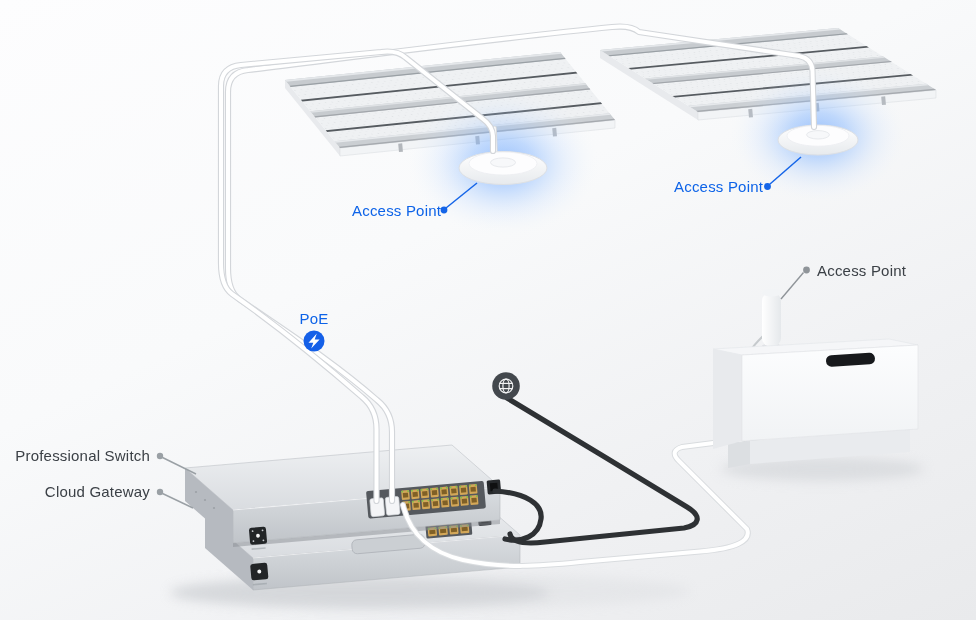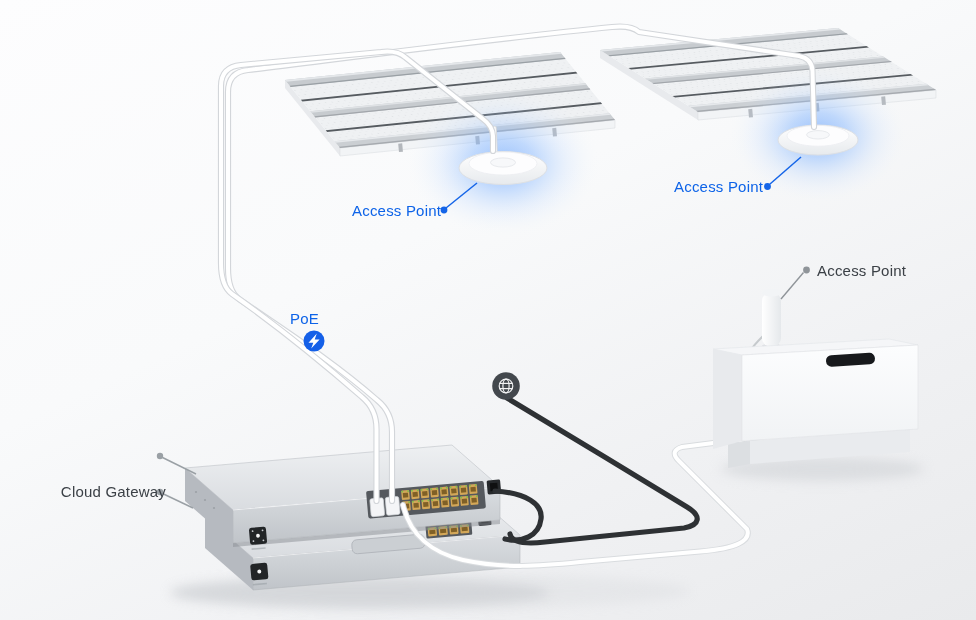--- a/index.html
+++ b/index.html
@@ -9,21 +9,21 @@
     font-family:"Liberation Sans", sans-serif;
   }
   .canvas svg{position:absolute;left:0;top:0;}
   .lbl{
     position:absolute;font-size:15px;font-weight:400;letter-spacing:.2px;
     line-height:1.1;white-space:nowrap;user-select:none;
   }
   .lbl.blue{color:#0d63e8;}
   .lbl.dark{color:#3b4046;}
   .lbl.right{text-align:right;}
-  .lbl.center{text-align:left;}
+  .lbl.center{text-align:center;}
 </style>
 </head>
 <body>
 
 <div class="canvas">
 <svg width="976" height="620" viewBox="0 0 976 620">
   <defs>
     <filter id="soft" x="-80%" y="-80%" width="260%" height="260%">
           <feGaussianBlur stdDeviation="6"></feGaussianBlur>
         </filter>
@@ -333,14 +333,15 @@
     <circle cx="160" cy="456" r="3.2" fill="#9aa0a5"></circle>
     <line x1="162.5" y1="493.5" x2="193" y2="508" stroke="#9aa0a5" stroke-width="1.4"></line>
     <circle cx="160" cy="492" r="3.2" fill="#9aa0a5"></circle>
   </g>
 </svg>
 
 <div class="lbl blue" style="left:352px;top:203px;">Access Point</div>
 <div class="lbl blue" style="left:674px;top:179px;">Access Point</div>
 <div class="lbl dark" style="left:817px;top:263px;">Access Point</div>
 <div class="lbl blue center" style="left:290px;top:311px;width:48px;">PoE</div>
-<div class="lbl dark right" style="left:16px;top:484px;width:150px;">Cloud Gateway</div>
+<div class="lbl dark right" style="left:0px;top:448px;width:150px;">Professional Switch</div>
+<div class="lbl dark right" style="left:0px;top:484px;width:150px;">Cloud Gateway</div>
 </div>
 
 </body></html>

